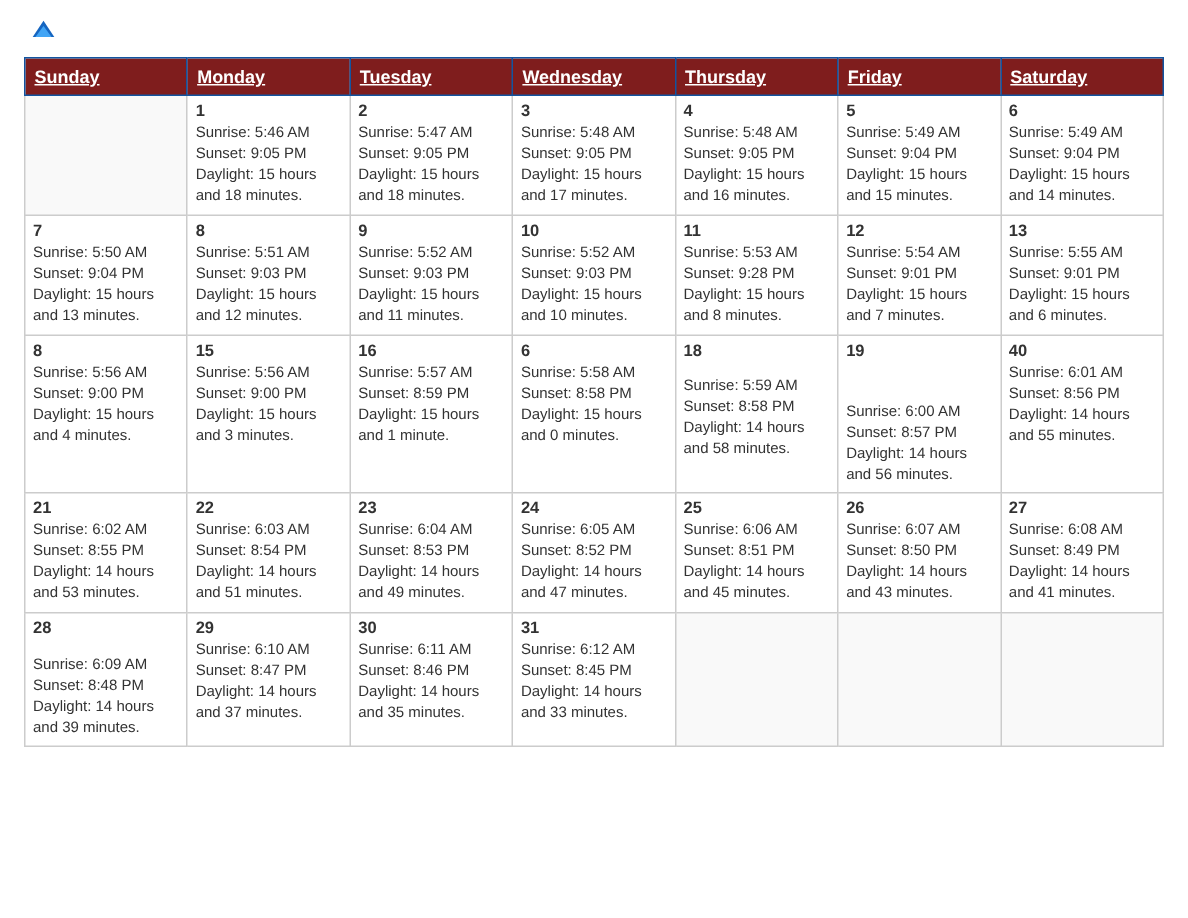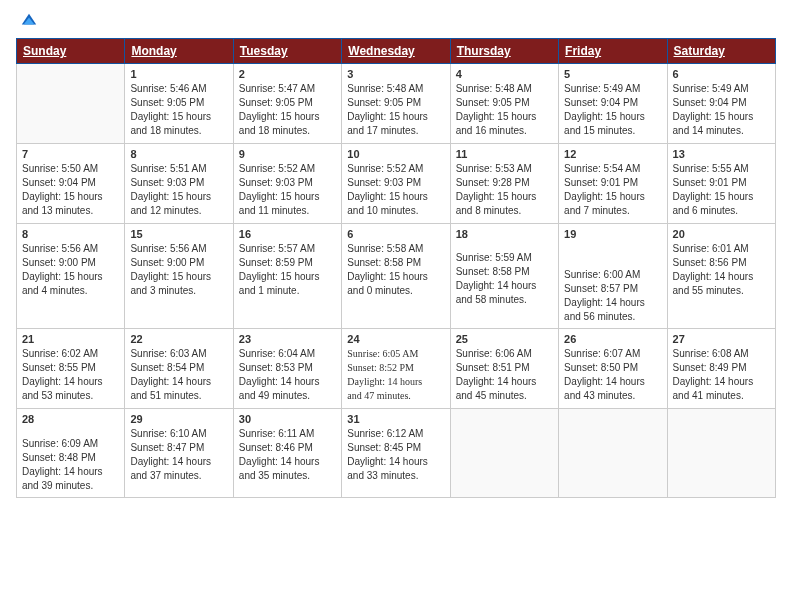--- a/index.html
+++ b/index.html
@@ -265,21 +265,21 @@
 and 58 minutes.</div>
           </td>
           <td>
             <span class="day-num">19</span>
             <div class="day-info" style="white-space: pre-line; margin-top: 28px;">Sunrise: 6:00 AM
 Sunset: 8:57 PM
 Daylight: 14 hours
 and 56 minutes.</div>
           </td>
           <td>
-            <span class="day-num">20</span>
+            <span class="day-num">40</span>
             <div class="day-info" style="white-space: pre-line;">Sunrise: 6:01 AM
 Sunset: 8:56 PM
 Daylight: 14 hours
 and 55 minutes.</div>
           </td>
         </tr>
         <tr>
           <td>
             <span class="day-num">21</span>
             <div class="day-info" style="white-space: pre-line;">Sunrise: 6:02 AM
@@ -296,21 +296,21 @@
           </td>
           <td>
             <span class="day-num">23</span>
             <div class="day-info" style="white-space: pre-line;">Sunrise: 6:04 AM
 Sunset: 8:53 PM
 Daylight: 14 hours
 and 49 minutes.</div>
           </td>
           <td>
             <span class="day-num">24</span>
-            <div class="day-info" style="white-space: pre-line; font-family: Liberation Serif, serif;">Sunrise: 6:05 AM
+            <div class="day-info" style="white-space: pre-line;">Sunrise: 6:05 AM
 Sunset: 8:52 PM
 Daylight: 14 hours
 and 47 minutes.</div>
           </td>
           <td>
             <span class="day-num">25</span>
             <div class="day-info" style="white-space: pre-line;">Sunrise: 6:06 AM
 Sunset: 8:51 PM
 Daylight: 14 hours
 and 45 minutes.</div>

